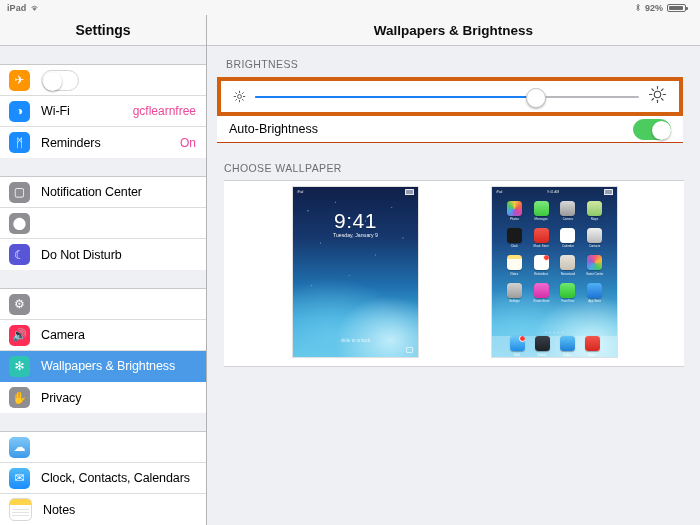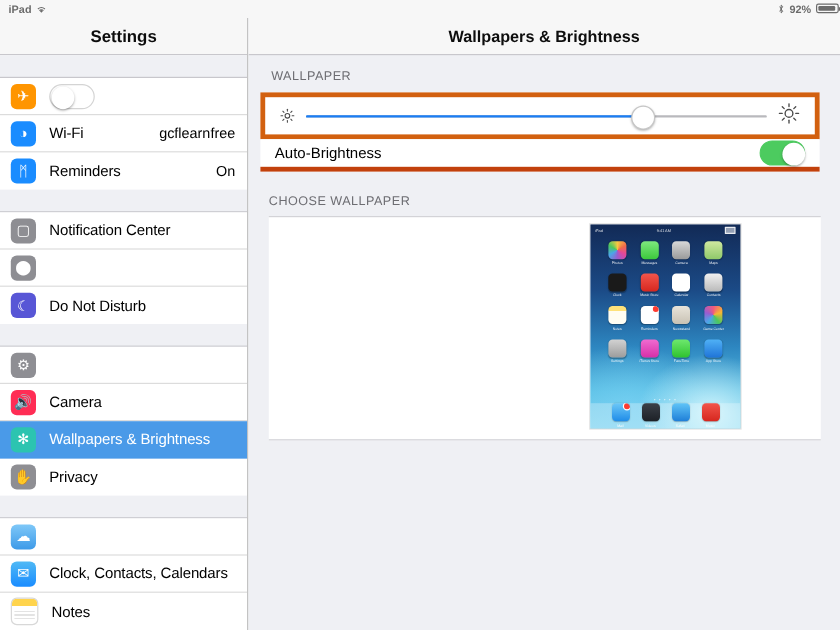--- a/index.html
+++ b/index.html
@@ -14,21 +14,21 @@
 
   
   .statusbar {
     position: absolute; top: 0; left: 0; width: 700px; height: 15px;
     background: #f7f7f7;
     font-size: 9px; color: #6b6b6b;
     display: flex; align-items: center;
   }
   .sb-left { position: absolute; left: 7px; display: flex; align-items: center; gap: 4px; }
   .sb-center { position: absolute; left: 0; width: 700px; text-align: center; font-weight: bold; color: #555; }
-  .sb-right { position: absolute; right: 1px; display: flex; align-items: flex-start; gap: 4px; }
+  .sb-right { position: absolute; right: 14px; display: flex; align-items: center; gap: 4px; }
   .sb-label { font-weight: bold; letter-spacing: .1px; }
   .batt {
     width: 19px; height: 8px; border: 1px solid #6b6b6b; border-radius: 2px;
     position: relative; box-sizing: border-box;
   }
   .batt::after {
     content: ""; position: absolute; right: -3px; top: 2px;
     width: 2px; height: 3px; background: #6b6b6b; border-radius: 0 1px 1px 0;
   }
   .batt i { position: absolute; left: 1px; top: 1px; bottom: 1px; width: 14px; background: #6b6b6b; border-radius: 1px; display:block; }
@@ -61,21 +61,21 @@
   .row:last-child { border-bottom: none; }
   .row.sel { background: #4a9ae8; border-bottom-color: #4a9ae8; }
   .row .ic {
     width: 21px; height: 21px; border-radius: 5px; flex: 0 0 21px;
     margin-right: 11px; position: relative;
     display: flex; align-items: center; justify-content: center;
     overflow: hidden;
   }
   .row .lbl { font-size: 12.5px; color: #000; flex: 1; letter-spacing: -.1px; }
   .row.sel .lbl { color: #fff; }
-  .row .val { font-size: 12px; color: #000000; }
+  .row .val { font-size: 12px; color: #ec4899; }
 
   
   .ic-plane { background: #ff9500; }
   .ic-wifi  { background: #1a8cff; }
   .ic-bt    { background: #1a8cff; }
   .ic-gray  { background: #8e8e93; }
   .ic-dnd   { background: #5856d6; }
   .ic-gen   { background: #8e8e93; }
   .ic-snd   { background: #ff2d55; }
   .ic-wall  { background: #2cc4b0; }
@@ -128,21 +128,21 @@
   .thumb {
     position: absolute; top: 0px; width: 18px; height: 18px; border-radius: 50%;
     background: #fff; border: 1px solid #c6c6c6; box-shadow: 0 1px 2px rgba(0,0,0,.3);
     transform: translateX(-9px);
   }
 
   .autorow {
     position: absolute; left: 217px; top: 116px; width: 466px; height: 27px;
     background: #fff; display: flex; align-items: center;
     padding: 0 12px; box-sizing: border-box;
-    border-bottom: 4px solid #c2410c;
+    border-bottom: 1px solid #c2410c;
   }
   .autorow .lbl { font-size: 12.5px; color:#000; flex: 1; }
 
   .wallcard {
     position: absolute; left: 224px; top: 180px; width: 460px; height: 185px;
     background: #fff; border-top: 1px solid #d3d3d7; border-bottom: 1px solid #d3d3d7;
   }
   .wall-sect {
     position: absolute; left: 224px; top: 162px;
     font-size: 10.5px; color: #6d6d72; letter-spacing: .4px;
@@ -328,21 +328,21 @@
           <div class="row">
             <span class="ic ic-notes"></span>
             <span class="lbl">Notes</span>
           </div>
         </div>
       </div>
   </div>
 
   <div class="pane">
     <div class="pane-header">Wallpapers &amp; Brightness</div>
-    <div class="sect-label">WALLPAPER</div>
+    <div class="sect-label">BRIGHTNESS</div>
   </div>
 
   <div class="brightbox">
     <span class="sun-s">
       <svg width="13" height="13" viewBox="0 0 16 16" class="sun-rays">
         <circle cx="8" cy="8" r="2.4" fill="none" stroke="#4a4a4a" stroke-width="1.1"></circle>
         <g stroke="#4a4a4a" stroke-width="1.1" stroke-linecap="round">
           <line x1="8" y1="1.4" x2="8" y2="3.2"></line>
             <line x1="8" y1="12.8" x2="8" y2="14.6"></line>
           <line x1="1.4" y1="8" x2="3.2" y2="8"></line>
@@ -380,20 +380,31 @@
     <span class="lbl">Auto-Brightness</span>
     <span class="tog on">
         <span class="knob"></span>
       </span>
   </div>
 
   <div class="wall-sect">CHOOSE WALLPAPER</div>
 
   <div class="wallcard">
 
+    <div class="thumb-lock">
+      <div class="stars"></div>
+      <div class="lk-status">
+        <span>iPad</span>
+        <span class="lk-batt"></span>
+      </div>
+      <div class="lk-time">9:41</div>
+      <div class="lk-date">Tuesday, January 9</div>
+      <div class="lk-slide">slide to unlock</div>
+      <div class="lk-cam"></div>
+    </div>
 
     <div class="thumb-home">
       <div class="hm-status">
         <span>iPad</span>
         <span>9:41 AM</span>
         <span class="lk-batt"></span>
       </div>
       <div class="hm-grid" id="home-grid">
           <div class="appcell">
             <div class="appicon" style="background:conic-gradient(#f7c843,#f06a4a,#e2479b,#9a5cd0,#4aa7e8,#4bc85e,#f7c843);"></div>

